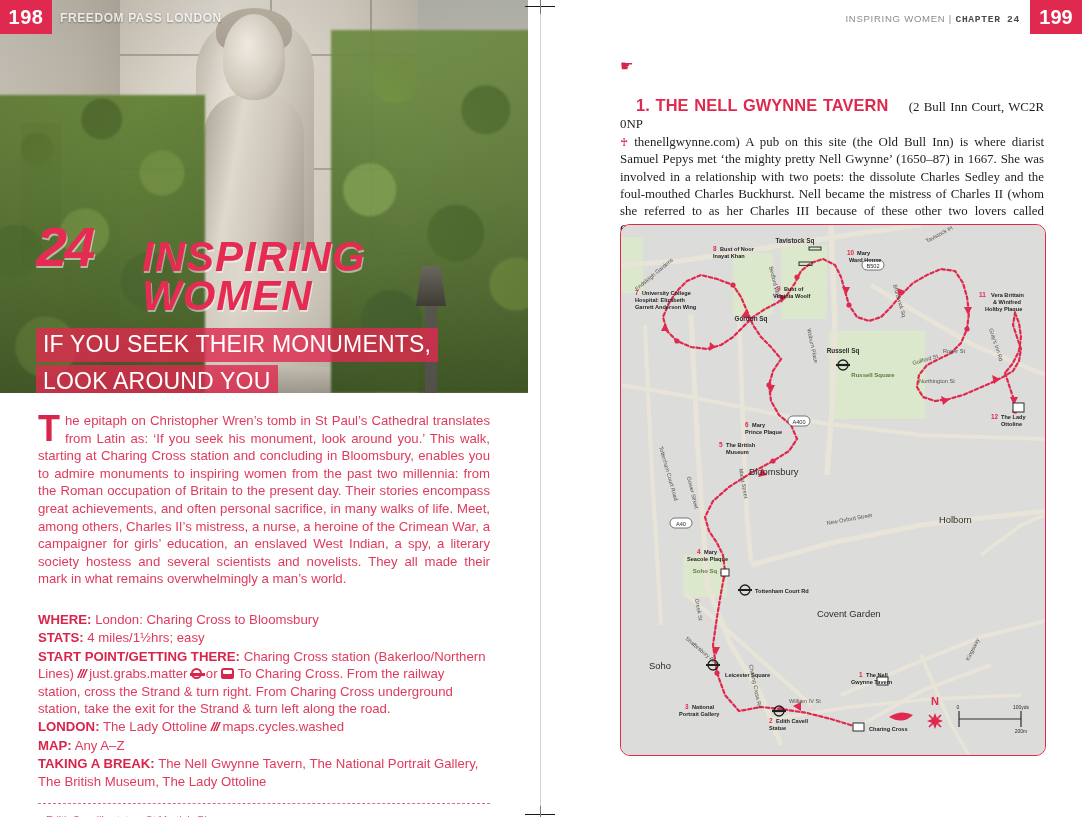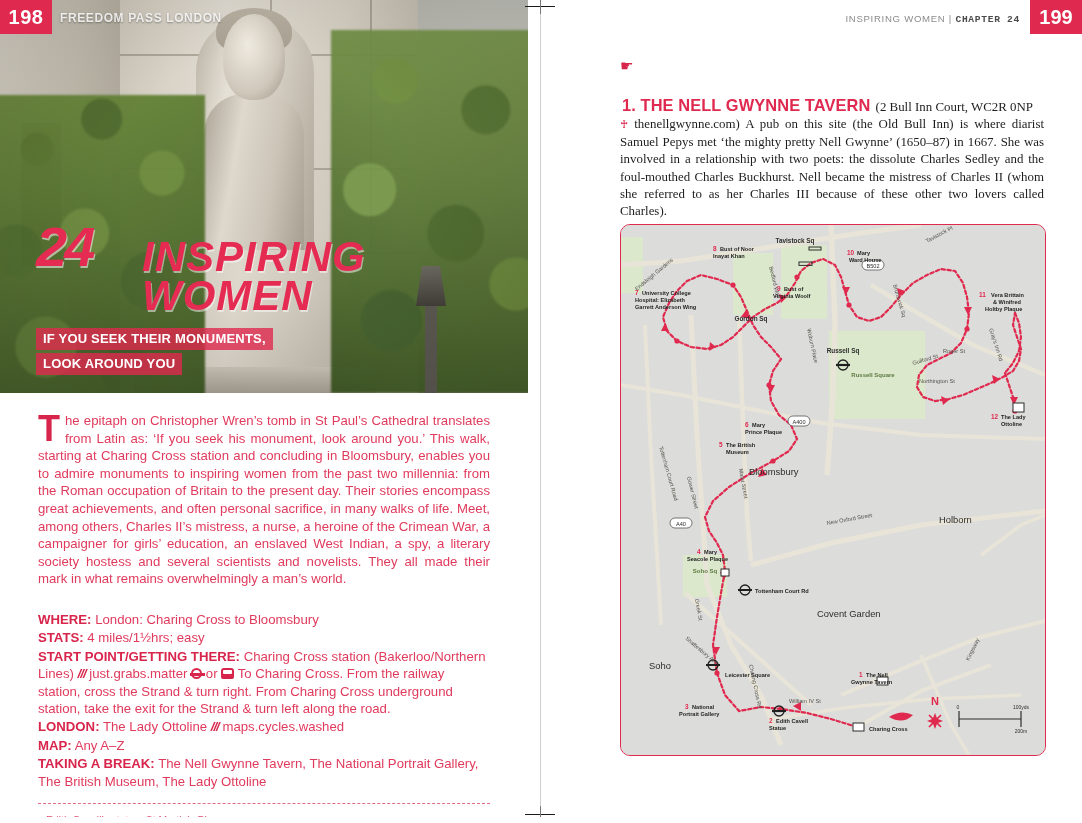--- a/index.html
+++ b/index.html
@@ -76,21 +76,21 @@
   .runhead-l{position:absolute;left:60px;top:11px;font-size:12px;letter-spacing:.6px;font-weight:bold;
       color:rgba(255,255,255,.82);text-transform:uppercase;text-shadow:0 1px 2px rgba(0,0,0,.35);}
 
   .titleblock{position:absolute;left:36px;top:232px;width:420px;}
   .chapnum{position:absolute;left:0;top:-8px;font-size:56px;line-height:.82;font-weight:bold;color:#e52b52;
       font-style:italic;letter-spacing:-3px;text-shadow:1px 2px 0 rgba(255,255,255,.55);}
   .chaptitle{position:absolute;left:106px;top:0px;font-size:42px;line-height:.92;font-weight:bold;color:#e52b52;
       font-style:italic;letter-spacing:1px;text-shadow:1px 2px 0 rgba(255,255,255,.5);margin-top:6px;}
   .chaptitle span{display:block;}
   .sub{position:absolute;left:0;top:96px;}
-  .sub span{display:inline-block;background:rgba(224,41,78,.80);color:#fff;font-weight:bold;font-size:13px;
+  .sub span{display:inline-block;background:rgba(224,41,78,.80);color:#fff;font-weight:normal;font-size:23px;
       padding:3px 7px 4px 7px;letter-spacing:.2px;margin-bottom:3px;}
 
   .bodycol{position:absolute;left:38px;top:412px;width:452px;}
   .intro{font-size:13.2px;line-height:17.6px;color:#e03a5c;text-align:justify;margin:0;}
   .intro .dropcap{float:left;font-size:36px;line-height:28px;font-weight:bold;color:#d8254b;
       padding:2px 5px 0 0;margin-top:1px;}
 
   .facts{margin-top:23px;font-size:13.2px;line-height:17.4px;color:#e03a5c;}
   .facts .row{margin:0 0 1px 0;}
   .facts .k{font-weight:bold;color:#d8254b;}
@@ -116,21 +116,21 @@
   .runhead-r b{color:#4b4b4b;font-family:Liberation Mono, monospace;}
 
   .rcol{position:absolute;left:64px;top:60px;width:424px;}
   .lead{font-size:12.4px;line-height:16px;color:#1d1d1d;font-family:"Liberation Serif",serif;
       display:flex;align-items:flex-start;gap:12px;}
   .hand{color:#d8254b;font-size:15px;line-height:13px;flex:0 0 auto;}
 
   .poi{margin-top:24px;font-family:"Liberation Serif",serif;font-size:12.9px;line-height:17.4px;
       color:#1d1d1d;text-align:justify;}
   .poi h2{display:inline;font-family:"Liberation Sans",sans-serif;font-size:16.4px;font-weight:bold;
-      color:#e0294e;letter-spacing:.1px;margin:2px;}
+      color:#e0294e;letter-spacing:.1px;margin:16px;}
   .wlink{color:#d8254b;font-size:11px;}
 
   
   .mapbox{position:absolute;left:64px;top:224px;width:424px;height:530px;
       background:#dcdcda;border:1.6px solid #e0294e;border-radius:10px;overflow:hidden;}
   .mapbox svg{display:block;}
 
   
   .bleed{position:absolute;left:0;bottom:0;width:1082px;height:6px;background:#fff;}
 </style>

